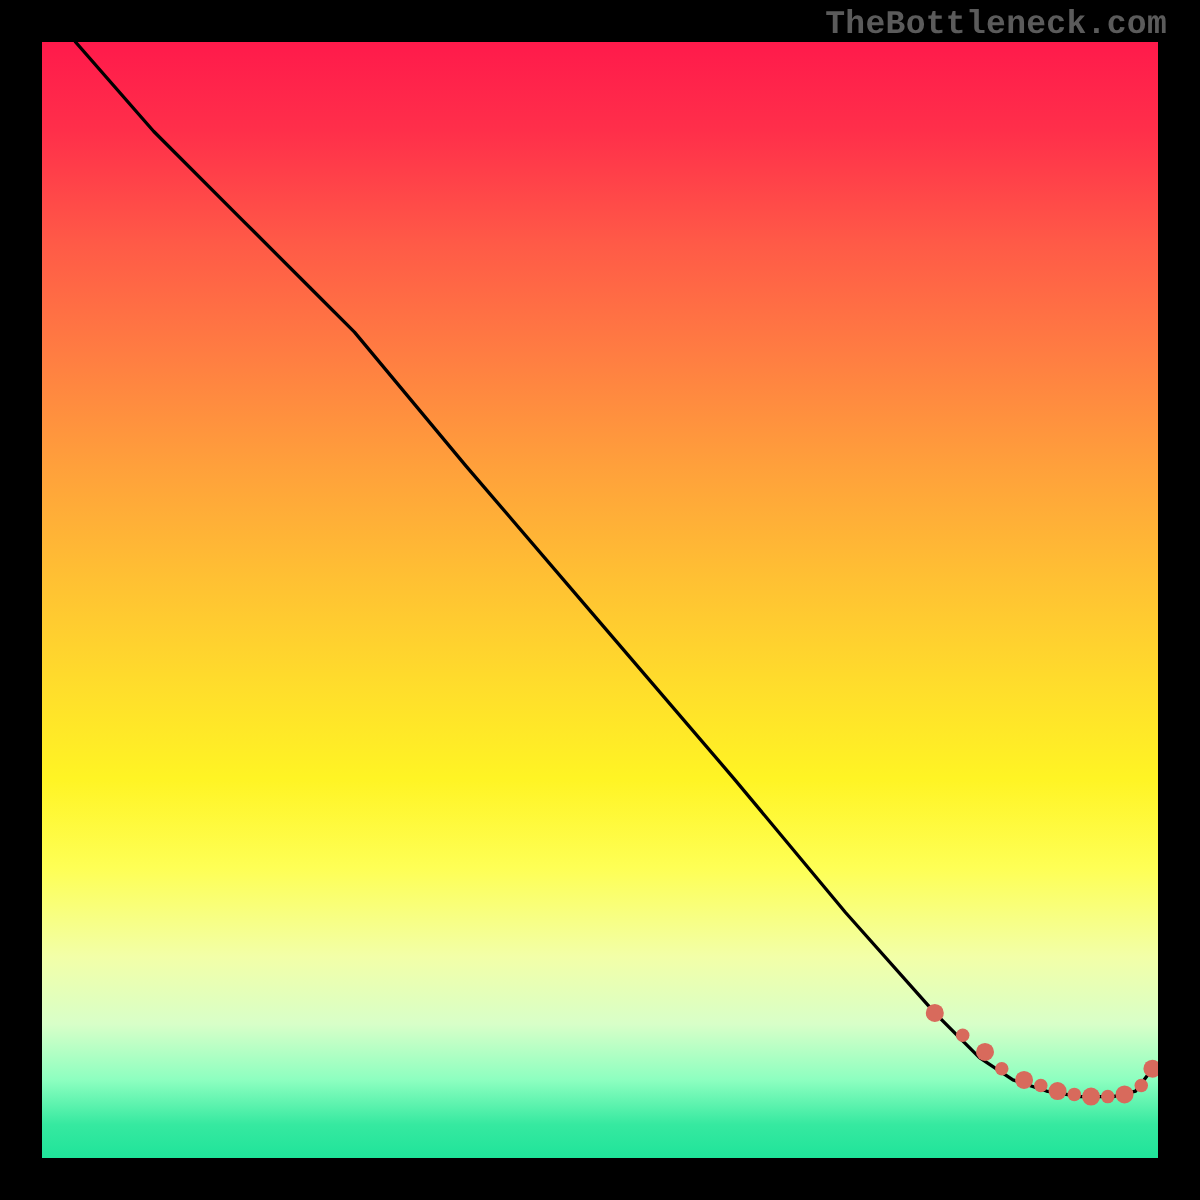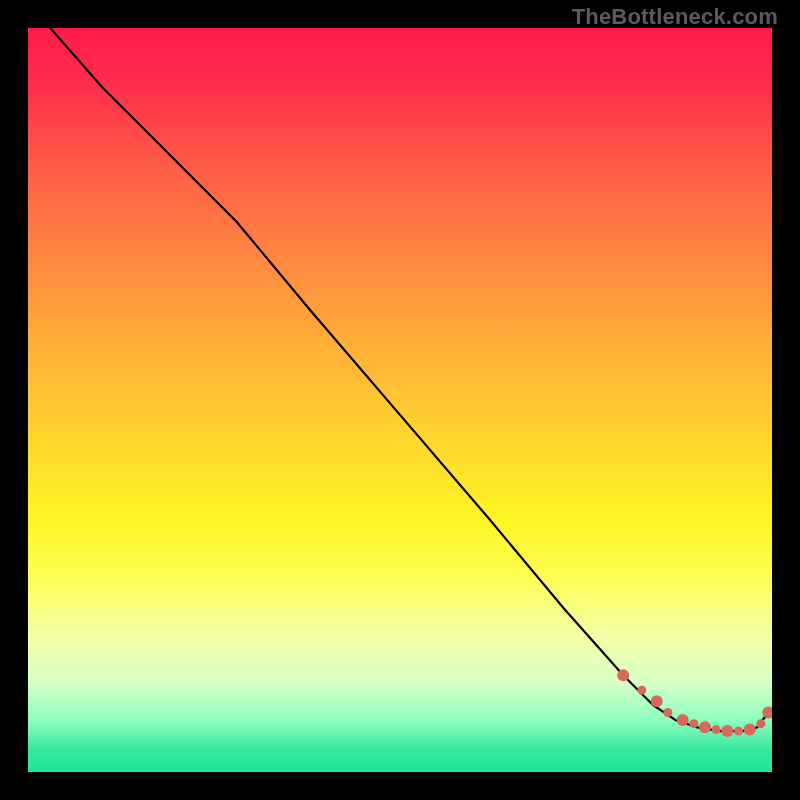--- a/index.html
+++ b/index.html
@@ -8,20 +8,21 @@
     width: 800px;
     height: 800px;
     background: #000;
     font-family: Arial, Helvetica, sans-serif;
     overflow: hidden;
   }
   .stage {
     position: relative;
     width: 800px;
     height: 800px;
+    font-family: Liberation Mono, monospace;
   }
   .watermark {
     position: absolute;
     top: 4px;
     right: 22px;
     font-size: 22px;
     font-weight: 600;
     color: #5b5b5b;
     letter-spacing: 0.2px;
     user-select: none;

